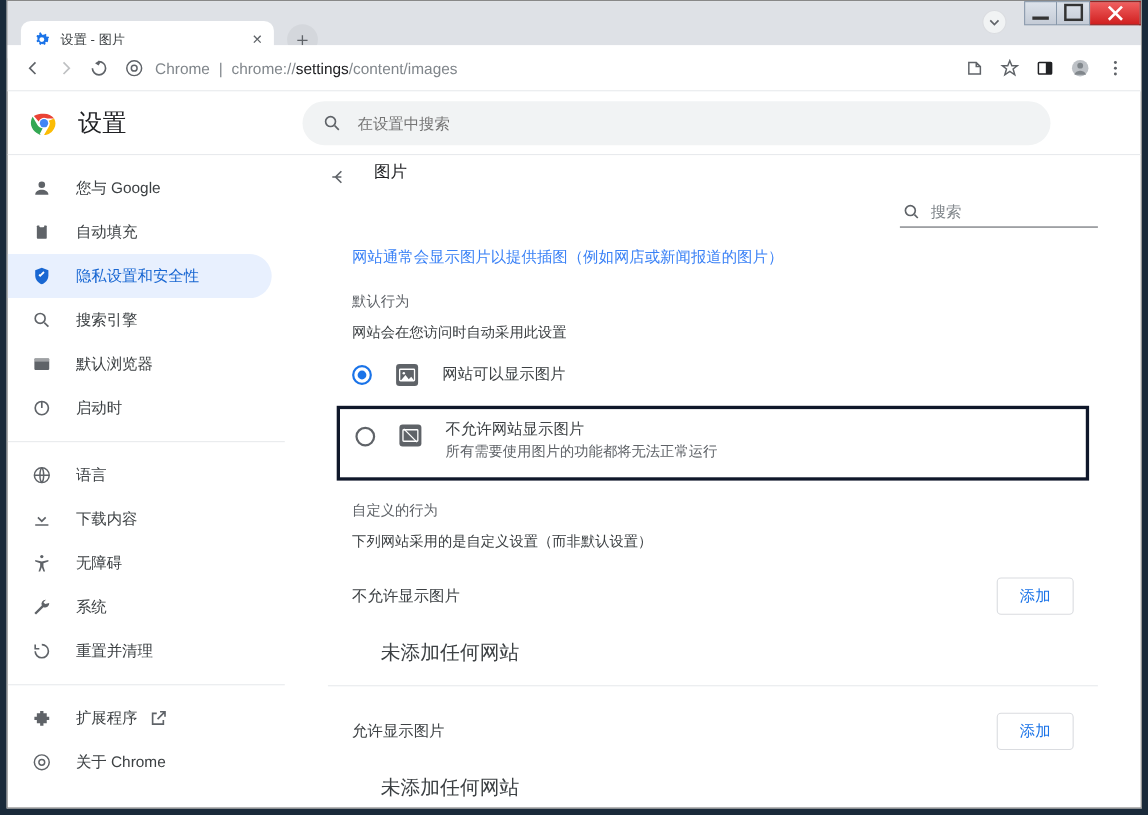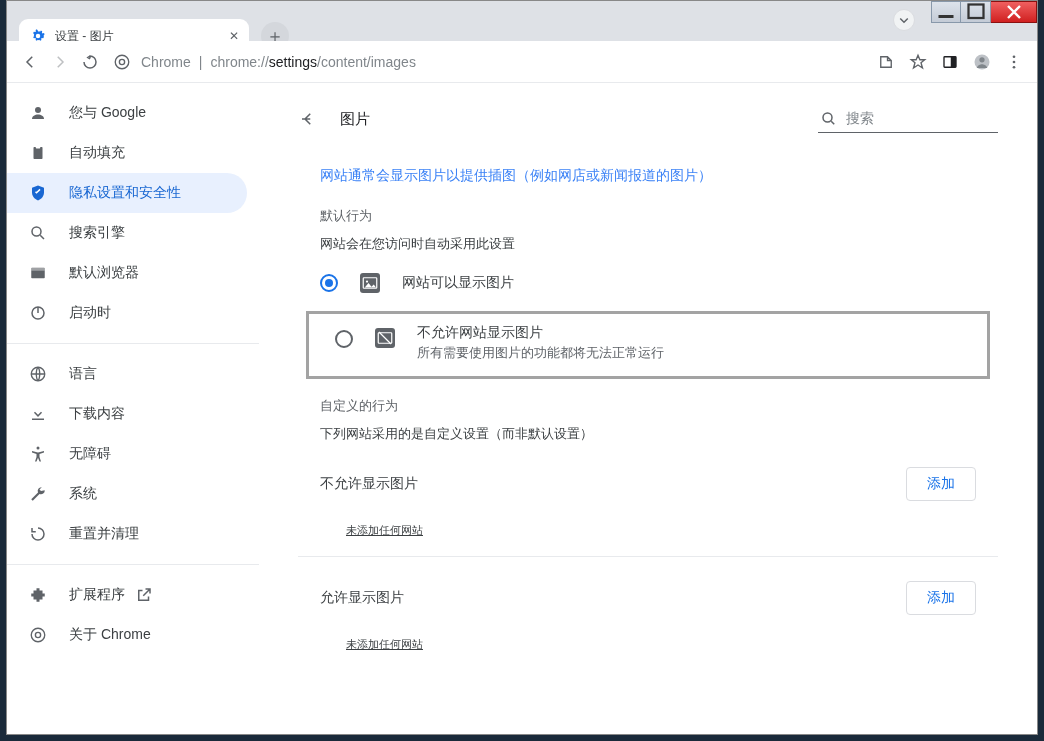--- a/index.html
+++ b/index.html
@@ -30,39 +30,39 @@
   .settings-body { flex: 1; display: flex; overflow: hidden; }
   .sidebar { width: 252px; overflow-y: auto; padding-top: 10px; padding-bottom: 10px; }
   .sb-item { height: 40px; display: flex; align-items: center; padding-left: 22px; gap: 22px; font-size: 14px; color: #3c4043; border-radius: 0 20px 20px 0; cursor: pointer; margin-right: 12px; }
   .sb-item.active { background: #e8f0fe; color: #1967d2; }
   .sb-item.active svg { color: #1967d2; }
   .sb-item svg { color: #5f6368; }
   .sb-divider { height: 1px; background: #e8eaed; margin: 10px 0; }
   .sb-ext { display: flex; align-items: center; gap: 10px; }
   .main-wrap { flex: 1; position: relative; overflow-y: scroll; }
   .card { width: 700px; margin: 0 auto; border: 1px solid #e8eaed; border-radius: 8px; margin-top: 6px; padding: 0px 22px 10px 22px; position: relative; }
-  .page-hdr-row { height: 60px; display: flex; align-items: center; width: 700px; margin: 0 auto; margin-top: 6px; }
+  .page-hdr-row { height: 60px; display: flex; width: 700px; margin: 0 auto; margin-top: 6px; }
   .page-back { width: 28px; height: 28px; display: flex; align-items: center; justify-content: center; cursor: pointer; color: #5f6368; margin-left: -4px; }
   .page-title { font-size: 15px; color: #202124; margin-left: 18px; }
   .page-search { margin-left: auto; display: flex; align-items: flex-end; gap: 8px; color: #5f6368; font-size: 14px; border-bottom: 1px solid #5f6368; padding: 4px 2px; width: 180px; }
   .sec-text { font-size: 14px; color: #3b82f6; margin: 18px 0 6px 0; }
   .sec-label { font-size: 13px; color: #5f6368; margin-top: 22px; }
   .sec-sub { font-size: 13px; color: #3c4043; margin-top: 10px; }
   .radio-row { display: flex; align-items: center; height: 44px; gap: 22px; margin-top: 8px; }
   .radio-o { width: 18px; height: 18px; border: 2px solid #5f6368; border-radius: 50%; position: relative; flex-shrink: 0; }
   .radio-o.checked { border-color: #1a73e8; }
   .radio-o.checked::after { content: ""; position: absolute; left: 3px; top: 3px; width: 8px; height: 8px; background: #1a73e8; border-radius: 50%; }
   .radio-icon { width: 20px; height: 20px; background: #5f6368; border-radius: 3px; display: flex; align-items: center; justify-content: center; color: #fff; flex-shrink: 0; }
   .radio-text { font-size: 14px; color: #3c4043; }
   .radio-sub { font-size: 13px; color: #5f6368; margin-top: 2px; }
-  .highlight-box { border: 3px solid #a3a3a3; padding: 6px 14px 14px 26px; margin: 6px -14px 6px -14px; }
+  .highlight-box { border: 3px solid #0f172a; padding: 6px 14px 14px 14px; margin: 6px -14px 6px -14px; }
   .list-row { display: flex; align-items: center; justify-content: space-between; margin-top: 24px; }
   .list-title { font-size: 14px; color: #3c4043; }
   .add-btn { border: 1px solid #dadce0; background: #fff; color: #1a73e8; padding: 7px 20px; border-radius: 4px; font-size: 14px; cursor: pointer; }
-  .empty-text { font-size: 11px; color: #3c4043; margin: 22px 0 6px 26px; text-decoration: underline; }
+  .empty-text { font-size: 18px; color: #3c4043; margin: 22px 0 6px 26px; }
   svg { width: 18px; height: 18px; flex-shrink: 0; }
   .divider { height: 1px; background: #e8eaed; margin: 18px -22px 0 -22px; }
   .arrow-overlay { position: absolute; left: 0; top: 0; pointer-events: none; }
 </style>
 </head>
 <body>
 
 <div class="window">
 
   <div class="tabstrip">
@@ -154,20 +154,38 @@
           <svg viewBox="0 0 24 24">
             <circle cx="12" cy="5" r="1.8" fill="#5f6368"></circle>
             <circle cx="12" cy="12" r="1.8" fill="#5f6368"></circle>
             <circle cx="12" cy="19" r="1.8" fill="#5f6368"></circle>
           </svg>
         </div>
     </div>
   </div>
 
   <div class="content">
+    <div class="settings-hdr">
+      <svg class="chrome-logo" viewBox="0 0 48 48">
+          <circle cx="24" cy="24" r="22" fill="#fff"></circle>
+          <path fill="#ea4335" d="M24 8c7 0 13 3 17 8H24c-4 0-7 2-9 5L7 12c4-3 10-4 17-4z"></path>
+          <path fill="#fbbc05" d="M41 16c3 5 3 12 0 17-3 6-9 11-17 11l8-14c2-3 2-7 0-10z"></path>
+          <path fill="#34a853" d="M24 44c-12 0-22-10-22-20 0-4 1-8 3-11l8 14c2 3 5 5 9 5l-6 12z"></path>
+          <circle cx="24" cy="24" r="9" fill="#fff"></circle>
+          <circle cx="24" cy="24" r="7" fill="#4285f4"></circle>
+        </svg>
+      <div class="settings-title">设置</div>
+      <div class="settings-search">
+        <svg viewBox="0 0 24 24">
+            <circle cx="10" cy="10" r="6" fill="none" stroke="#5f6368" stroke-width="2"></circle>
+            <path stroke="#5f6368" stroke-width="2" d="M15 15l5 5"></path>
+          </svg>
+        <input placeholder="在设置中搜索" style="">
+      </div>
+    </div>
 
     <div class="settings-body">
       <div class="sidebar">
         <div class="sb-item">
             <svg viewBox="0 0 24 24" fill="#5f6368">
               <circle cx="12" cy="8" r="4"></circle>
               <path d="M4 20c0-4 4-6 8-6s8 2 8 6z"></path>
             </svg>
             <span>您与 Google</span>
           </div>

